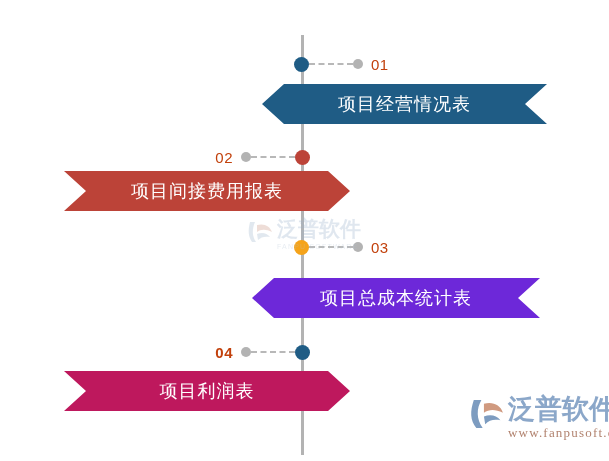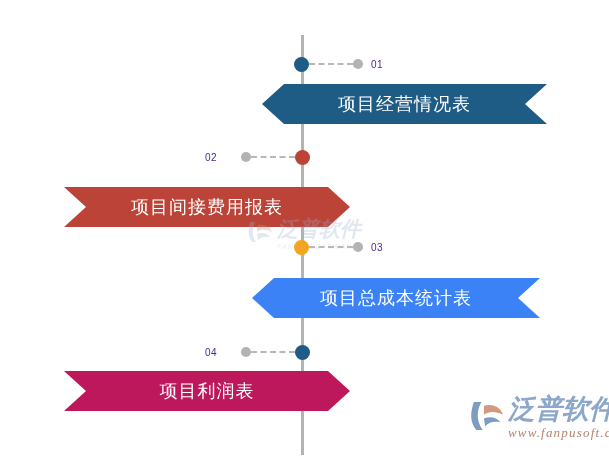--- a/index.html
+++ b/index.html
@@ -53,28 +53,28 @@
     width: 44px;
   }
   .end-dot {
     width: 10px;
     height: 10px;
     border-radius: 50%;
     background: #b3b3b3;
     flex: 0 0 auto;
   }
   .num {
-    font-size: 10px;
-    color: #4c1d95;
+    font-size: 15px;
+    color: #c2410c;
     font-family: "Liberation Sans", "DejaVu Sans", sans-serif;
     letter-spacing: 0.5px;
     flex: 0 0 auto;
   }
   .conn-right .num { margin-left: 8px; }
-  .conn-left  .num { margin-right: 24px; }
+  .conn-left  .num { margin-right: 8px; }
 
   
   .ribbon {
     position: absolute;
     height: 40px;
     display: flex;
     align-items: center;
     box-sizing: border-box;
   }
   .ribbon .label {
@@ -99,24 +99,22 @@
   .shape-lnotch-rpoint {
     clip-path: polygon(
       0% 0%, calc(100% - 22px) 0%, 100% 50%,
       calc(100% - 22px) 100%, 0% 100%, 22px 50%);
   }
 
   
   .wm {
     position: absolute;
     display: flex;
-    align-items: center;
     user-select: none;
     pointer-events: none;
-    font-style: italic;
   }
   .wm-center { left: 247px; top: 218px; opacity: 0.30; }
   .wm-corner { left: 470px; top: 396px; }
 
   .wm-mark {
     position: relative;
     flex: 0 0 auto;
     display: inline-block;
   }
   .wm-text-wrap { display: flex; flex-direction: column; justify-content: center; }
@@ -155,36 +153,36 @@
     <div class="label">项目经营情况表</div>
   </div>
 
   <div class="connector conn-left" style="left:208px; top:149px; width:102px; justify-content:flex-start;">
     <div class="node-dot" style="background: rgb(188, 67, 56);"></div>
     <div class="dash"></div>
     <div class="end-dot" style="background: rgb(179, 179, 179);"></div>
     <div class="num">02</div>
   </div>
 
-  <div class="ribbon shape-lnotch-rpoint" style="left: 64px; top: 187px; width: 286px; background: rgb(188, 67, 56);">
+  <div class="ribbon shape-lnotch-rpoint" style="left: 64px; top: 171px; width: 286px; background: rgb(188, 67, 56);">
     <div class="label">项目间接费用报表</div>
   </div>
 
   <div class="connector conn-right" style="left:294px; top:239px;">
     <div class="node-dot" style="background: rgb(245, 163, 26);"></div>
     <div class="dash"></div>
     <div class="end-dot" style="background: rgb(179, 179, 179);"></div>
     <div class="num">03</div>
   </div>
 
-  <div class="ribbon shape-lpoint-rnotch" style="left: 252px; top: 278px; width: 288px; background: #3b82f6;">
+  <div class="ribbon shape-lpoint-rnotch" style="left: 252px; top: 278px; width: 288px; background: #6d28d9;">
     <div class="label">项目总成本统计表</div>
   </div>
 
-  <div class="connector conn-left" style="left:208px; top:344px; width:102px; justify-content:flex-start;">
+  <div class="connector conn-left" style="left:208px; top:344px; width:102px; justify-content:flex-start;font-weight:bold;">
     <div class="node-dot" style="background: rgb(31, 92, 133);"></div>
     <div class="dash"></div>
     <div class="end-dot" style="background: rgb(179, 179, 179);"></div>
     <div class="num">04</div>
   </div>
 
   <div class="ribbon shape-lnotch-rpoint" style="left: 64px; top: 371px; width: 286px; background: #be185d;">
     <div class="label">项目利润表</div>
   </div>
 

